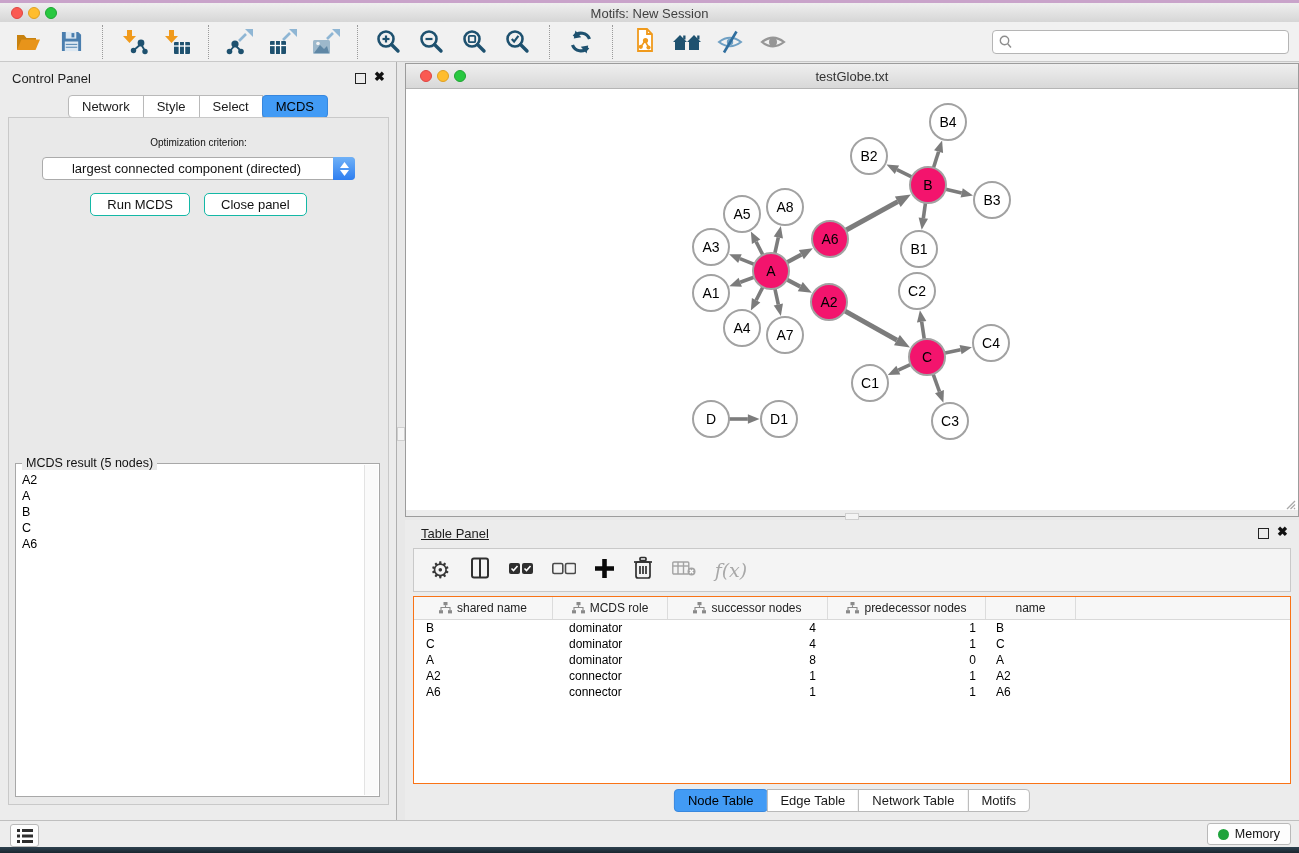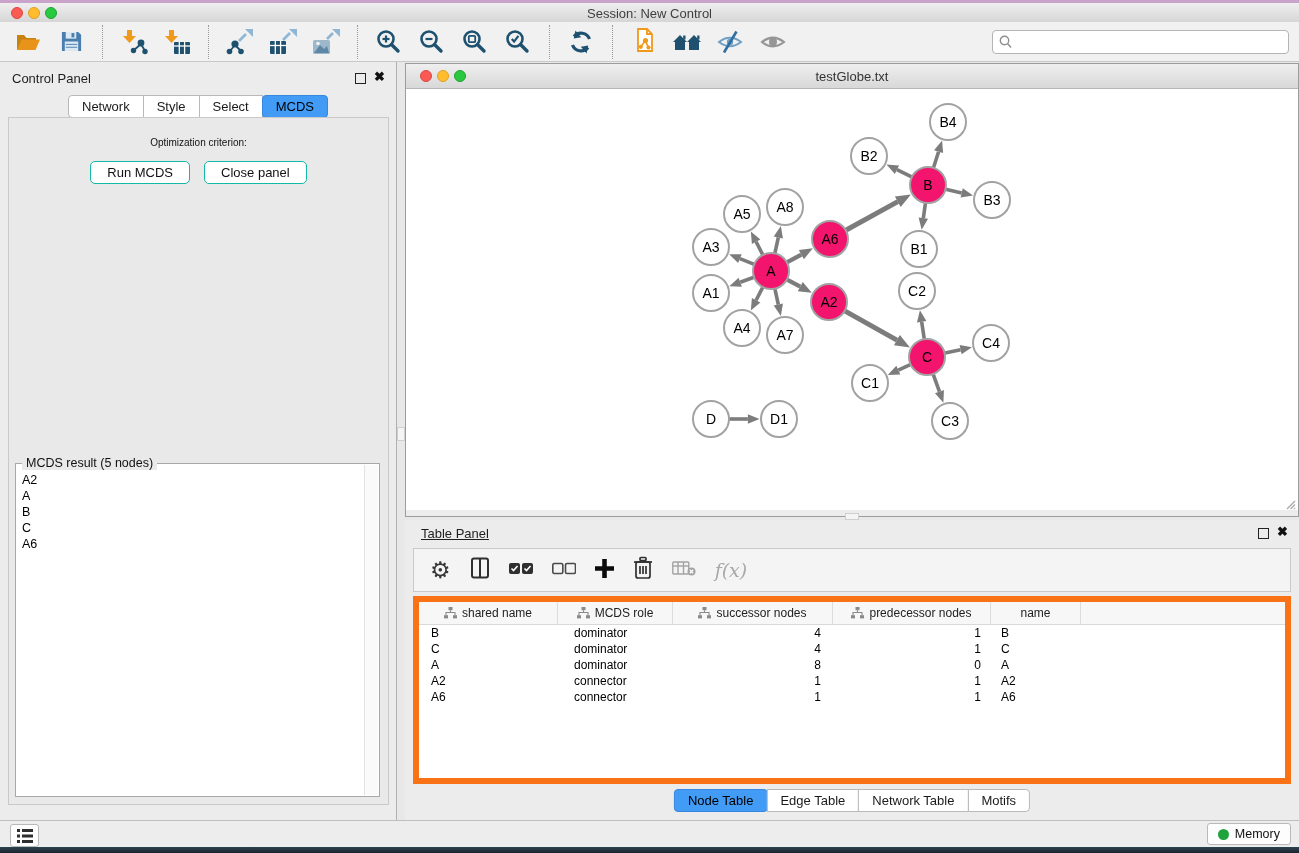--- a/index.html
+++ b/index.html
@@ -61,21 +61,21 @@
   .g-node.mcds{background:#F3146D;}
   .grip{position:absolute;right:2px;bottom:2px;}
   .splitter-h1{position:absolute;left:397px;top:427px;width:8px;height:14px;background:#F4F4F4;border:1px solid #CFCFCF;box-sizing:border-box;}
   .splitter-h2{position:absolute;left:845px;top:513px;width:14px;height:7px;background:#F4F4F4;border:1px solid #CFCFCF;box-sizing:border-box;}
   
   .table-panel{position:absolute;left:405px;top:520px;width:894px;height:300px;background:#ECECEC;}
   .tp-toolbar{position:absolute;left:8px;right:8px;top:28px;height:44px;background:#F4F4F4;
               border:1px solid #C9C9C9;display:flex;align-items:center;gap:19px;padding-left:16px;box-sizing:border-box;}
   .gear-glyph{font-size:23px;color:#383838;line-height:1;}
   .fx{font-family:"DejaVu Serif",serif;font-style:italic;font-size:19px;color:#A8A8A8;}
-  .tbl{position:absolute;left:8px;right:8px;top:76px;bottom:36px;background:#fff;border:6px solid #f97316;overflow:hidden;}
+  .tbl{position:absolute;left:8px;right:8px;top:76px;bottom:36px;background:#fff;border:1px solid #f97316;overflow:hidden;}
   .thead{display:flex;height:22px;background:#F7F7F7;border-bottom:1px solid #D9D9D9;}
   .th{display:flex;align-items:center;justify-content:center;gap:5px;font-size:12px;color:#222;
       border-right:1px solid #DCDCDC;box-sizing:border-box;height:22px;}
   .th-fill{flex:1;}
   .tr{display:flex;height:16px;}
   .td{box-sizing:border-box;font-size:12px;line-height:16px;color:#000;white-space:nowrap;}
   .td0{padding-left:12px;}.td1{padding-left:16px;}.td2{text-align:right;padding-right:12px;}
   .td3{text-align:right;padding-right:10px;}.td4{padding-left:10px;}
   .tbl-tabs{left:50%;transform:translateX(-50%);bottom:8px;}
   
@@ -89,21 +89,21 @@
 </head>
 <body>
 
 <div class="screen">
   <div class="desktop-top"></div>
 
   <div class="titlebar">
     <div class="tl-dot" style="left:11px;background:#FA5A52;border:1px solid #DF4542;box-sizing:border-box;"></div>
     <div class="tl-dot" style="left:28px;background:#FFBD2E;border:1px solid #DFA023;box-sizing:border-box;"></div>
     <div class="tl-dot" style="left:45px;background:#28C840;border:1px solid #1FA433;box-sizing:border-box;"></div>
-    <div class="app-title">Session: New Control</div>
+    <div class="app-title">Motifs: New Session</div>
   </div>
 
   <div class="toolbar">
     <div class="tbtn">
       <svg width="26" height="22" viewBox="0 0 26 22">
           <path d="M2 19 V4 h7 l2.5 3 H21 v3.5" fill="#C8820F"></path>
           <path d="M2 19 L6.5 8.5 H25 L20.5 19 Z" fill="#E8941A"></path>
         </svg>
     </div>
     <div class="tbtn">
@@ -269,20 +269,31 @@
     <div class="float-ico" style="right:30px;"></div>
     <div class="close-ico" style="right:11px;">✖</div>
     <div class="seg-tabs cp-tabs">
         <div class="seg">Network</div>
         <div class="seg">Style</div>
         <div class="seg">Select</div>
         <div class="seg sel">MCDS</div>
       </div>
     <div class="cp-content">
       <div class="opt-label">Optimization criterion:</div>
+      <div class="dropdown">
+        <div class="val">largest connected component (directed)</div>
+        <div class="dd-btn">
+          <svg width="9" height="6" viewBox="0 0 9 6">
+              <polygon points="4.5,0 9,6 0,6" fill="#fff"></polygon>
+            </svg>
+          <svg width="9" height="6" viewBox="0 0 9 6">
+              <polygon points="0,0 9,0 4.5,6" fill="#fff"></polygon>
+            </svg>
+        </div>
+      </div>
       <div class="btn-row">
         <button class="mac-btn">Run MCDS</button>
         <button class="mac-btn">Close panel</button>
       </div>
       <div class="groupbox">
         <div class="group-label">MCDS result (5 nodes)</div>
         <div class="result-list">
             <div class="ritem">A2</div>
             <div class="ritem">A</div>
             <div class="ritem">B</div>

